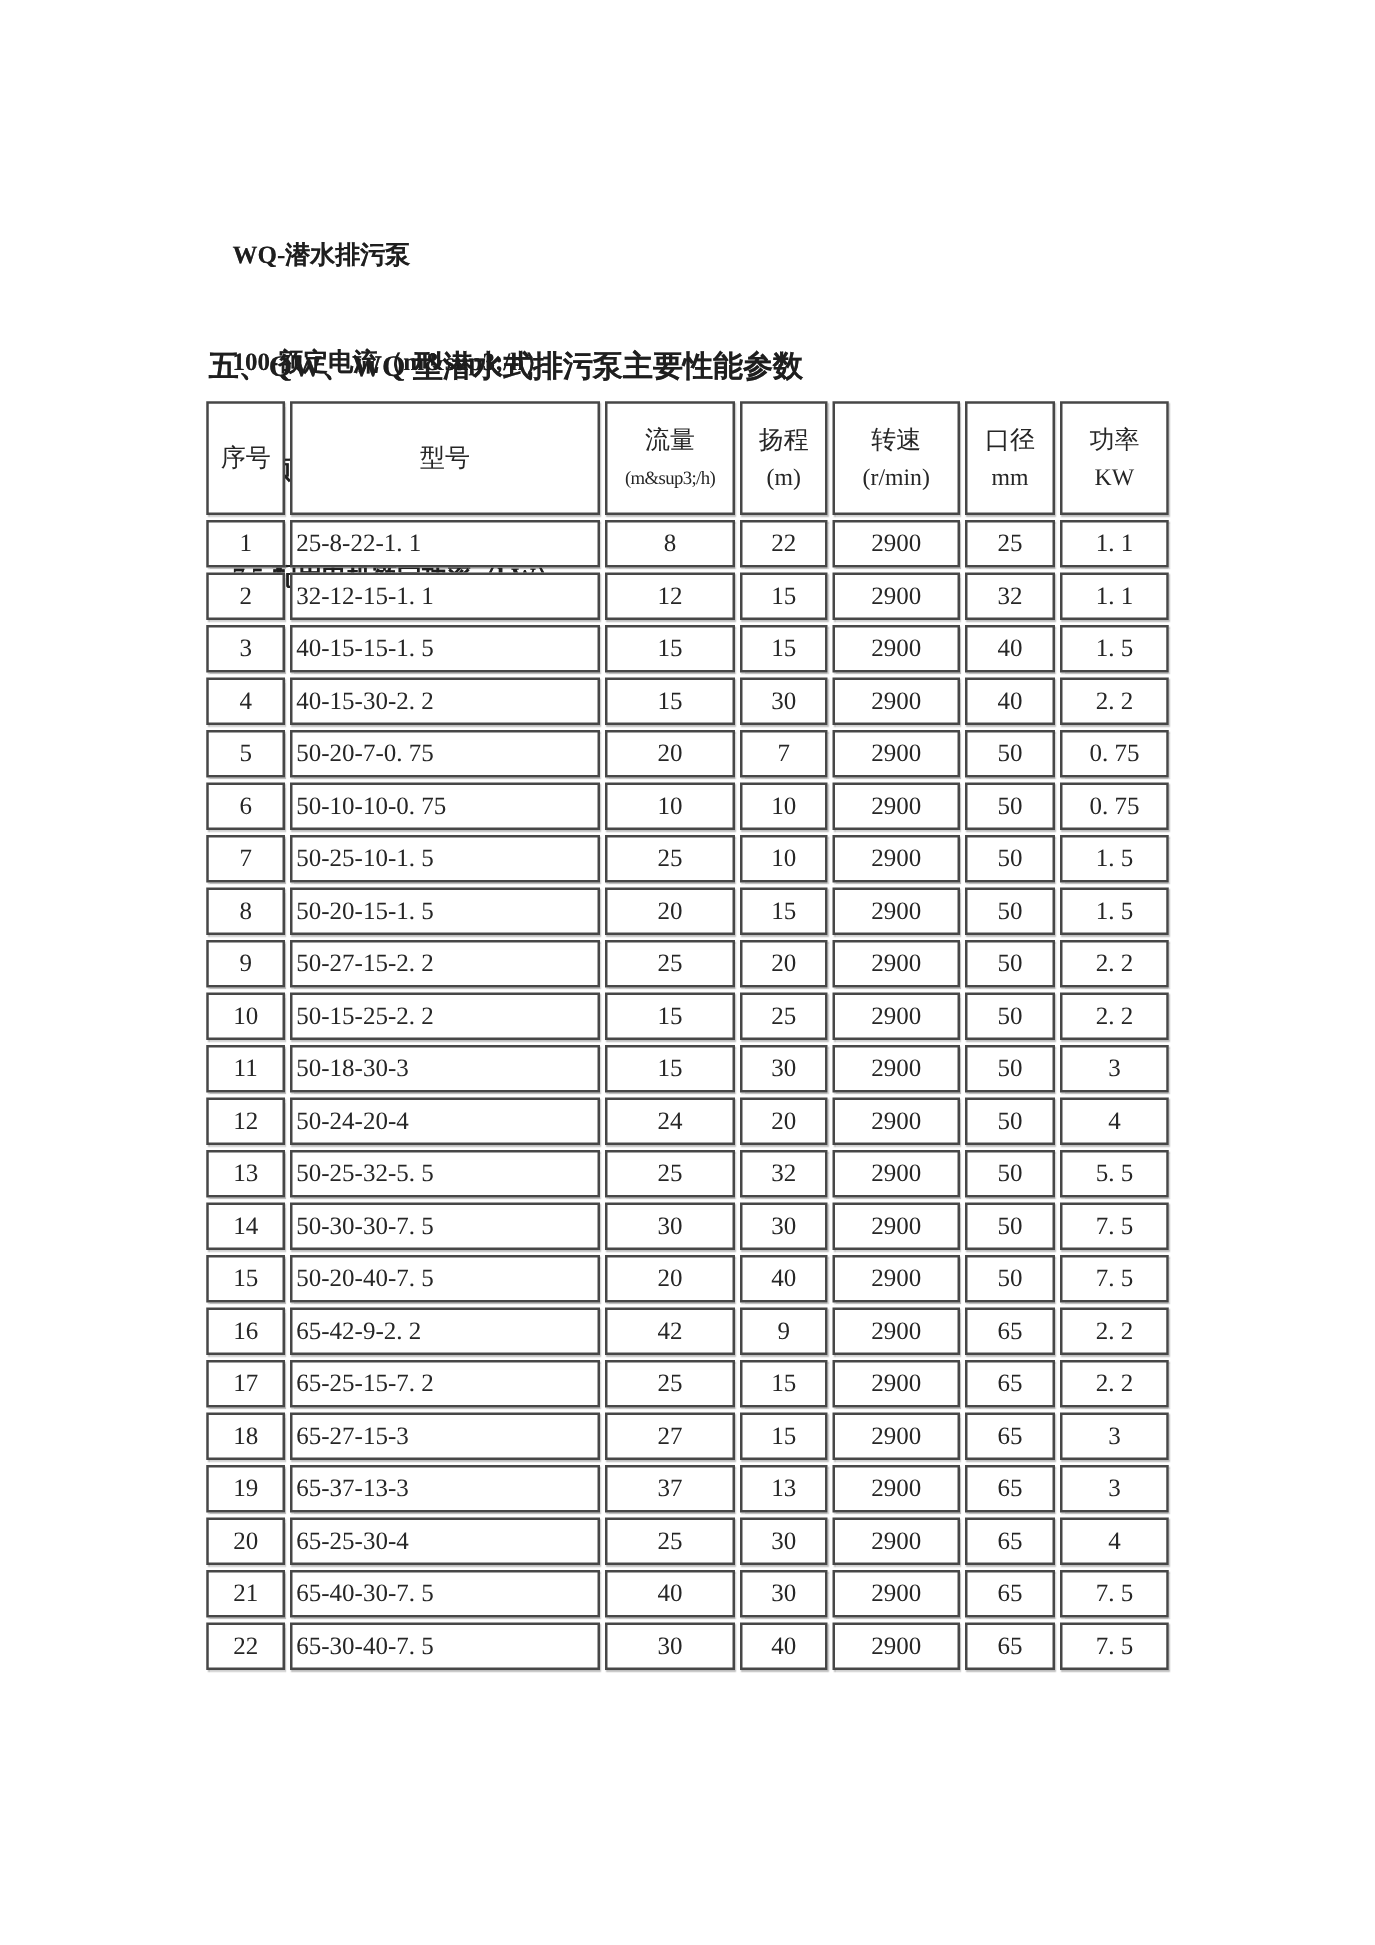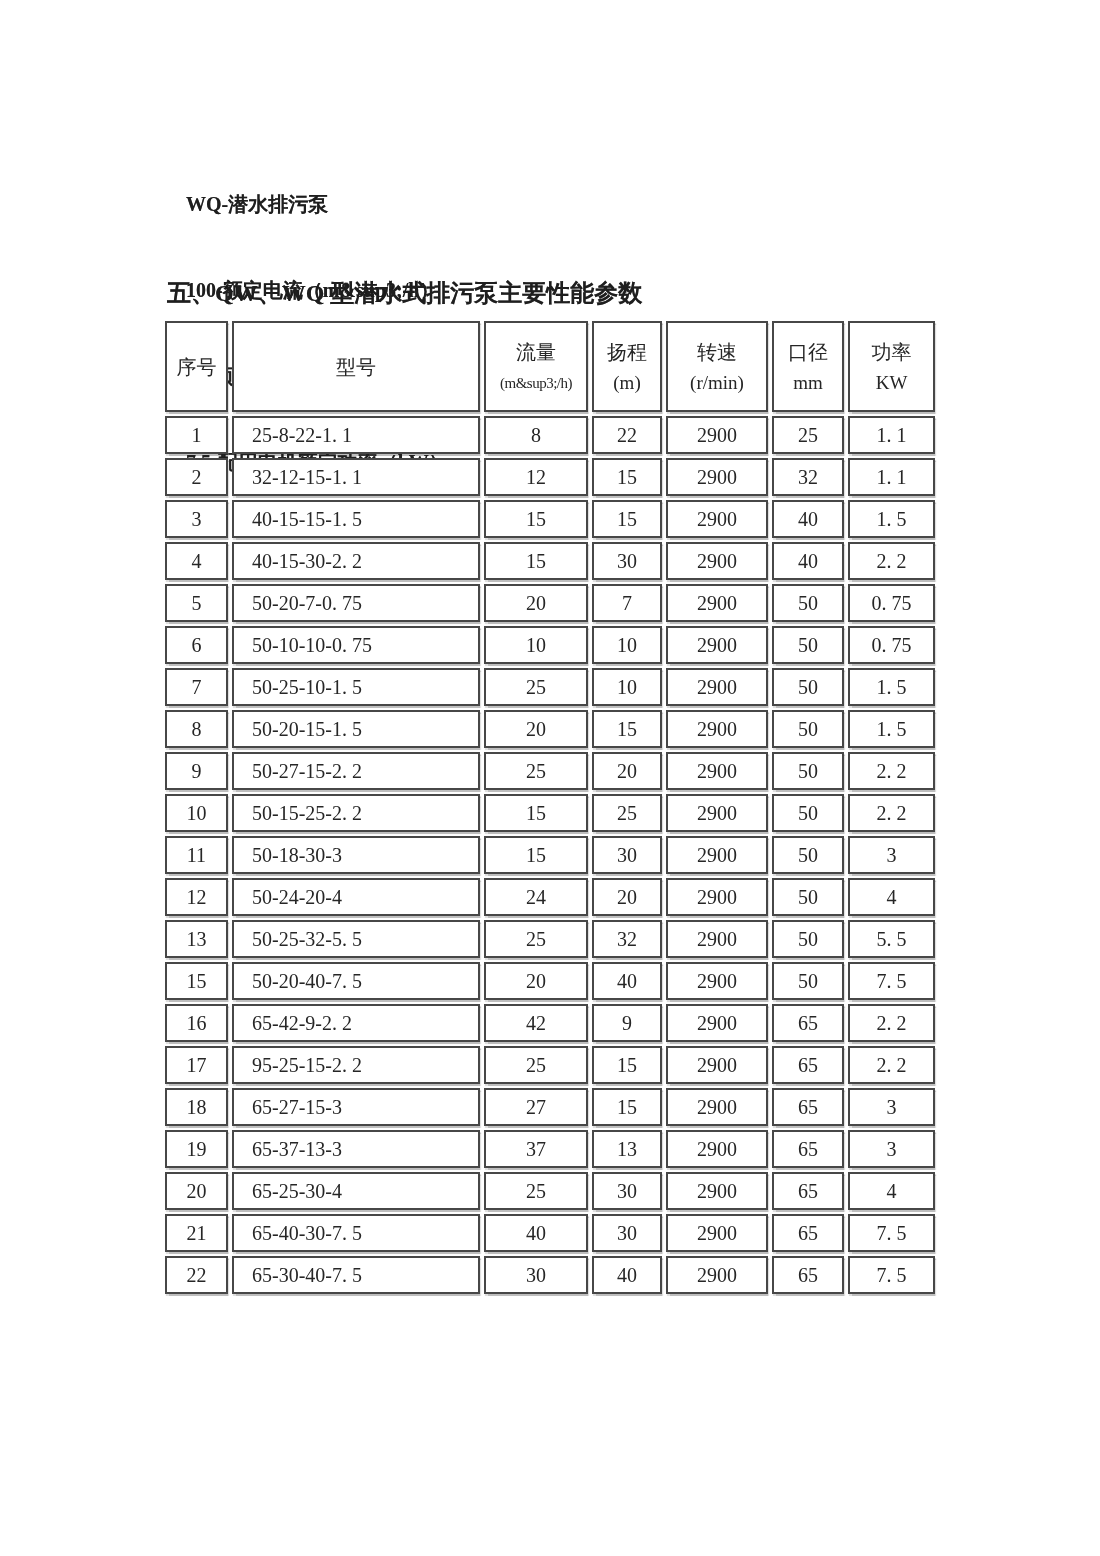--- a/index.html
+++ b/index.html
@@ -58,21 +58,21 @@
     text-align: center;
     vertical-align: middle;
     box-shadow: 1px 1.5px 1px rgba(40,40,40,0.30);
     overflow: hidden;
     white-space: nowrap;
   }
   table.spec thead th { height: 91px; }
   table.spec tbody td { height: 38px; }
   table.spec td.model {
     text-align: left;
-    padding-left: 18px;
+    padding-left: 3px;
   }
   .col-title { display: block; line-height: 26px; }
   .unit { display: block; font-size: 19px; line-height: 24px; margin-top: 6px; }
   .unit:empty { display: none; }
   th.flow .unit { font-size: 15px; letter-spacing: -0.5px; }
 </style>
 </head>
 <body>
 
 <div class="page">
@@ -240,40 +240,49 @@
         <tr>
           <td>13</td>
           <td class="model">50-25-32-5. 5</td>
           <td>25</td>
           <td>32</td>
           <td>2900</td>
           <td>50</td>
           <td>5. 5</td>
         </tr>
         <tr>
+          <td>14</td>
+          <td class="model">50-30-30-7. 5</td>
+          <td>30</td>
+          <td>30</td>
+          <td>2900</td>
+          <td>50</td>
+          <td>7. 5</td>
+        </tr>
+        <tr>
           <td>15</td>
           <td class="model">50-20-40-7. 5</td>
           <td>20</td>
           <td>40</td>
           <td>2900</td>
           <td>50</td>
           <td>7. 5</td>
         </tr>
         <tr>
           <td>16</td>
           <td class="model">65-42-9-2. 2</td>
           <td>42</td>
           <td>9</td>
           <td>2900</td>
           <td>65</td>
           <td>2. 2</td>
         </tr>
         <tr>
           <td>17</td>
-          <td class="model">95-25-15-2. 2</td>
+          <td class="model">65-25-15-7. 2</td>
           <td>25</td>
           <td>15</td>
           <td>2900</td>
           <td>65</td>
           <td>2. 2</td>
         </tr>
         <tr>
           <td>18</td>
           <td class="model">65-27-15-3</td>
           <td>27</td>

